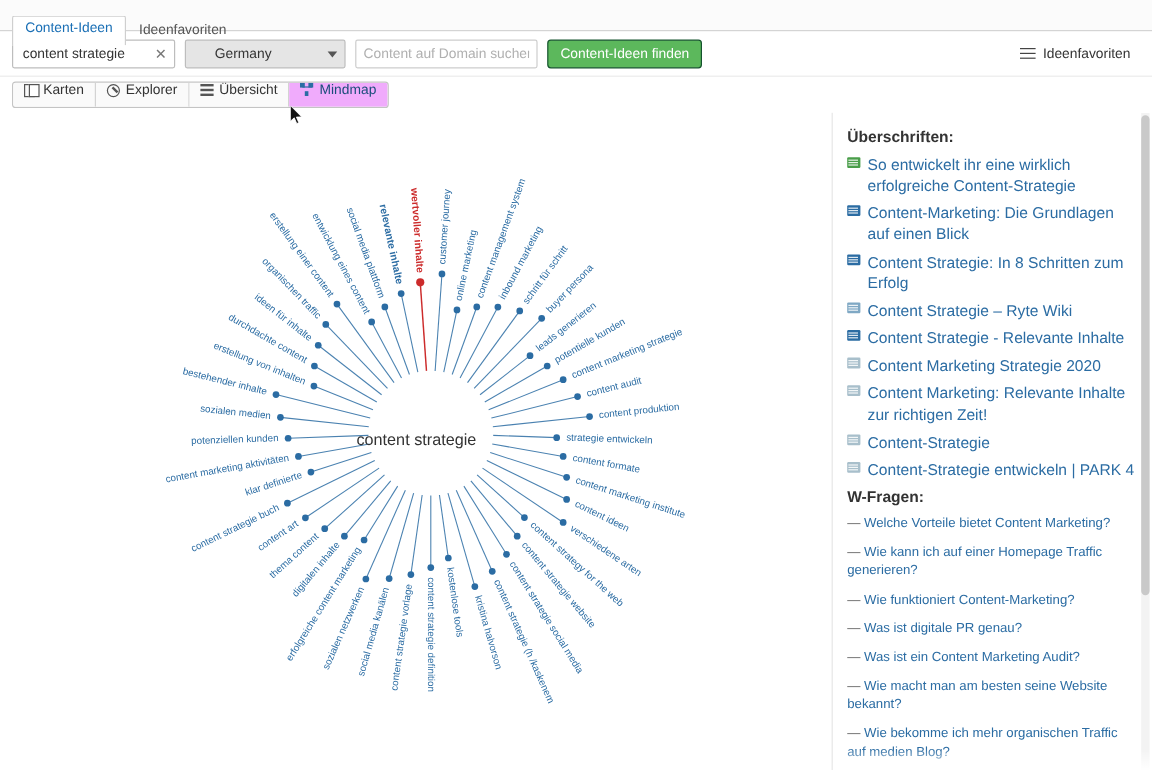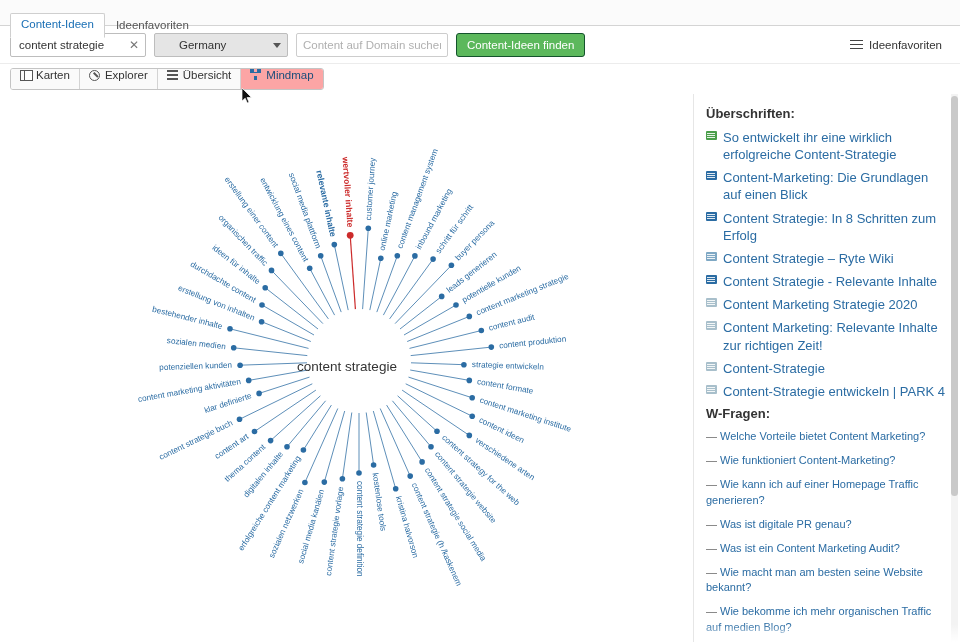--- a/index.html
+++ b/index.html
@@ -151,21 +151,21 @@
     display: flex; gap: 5px;
     padding: 0 9px;
     font-size: 11.5px;
     background: #fafafa;
     border-right: 1px solid #d3d3d3;
     color: #333;
     cursor: pointer;
     height: 100%;
   }
   .seg-btn:last-child { border-right: none; }
-  .seg-btn.active { background: #fca5a5; color: #1a4d7a; }
+  .seg-btn.active { background: #f0abfc; color: #1a4d7a; }
   .sicon { width: 11px; height: 11px; position: relative; display: inline-block; }
   .sicon.cards::before, .sicon.cards::after {
     content: ""; position: absolute; border: 1px solid #555; width: 7px; height: 9px; top: 1px;
   }
   .sicon.cards::before { left: 0; }
   .sicon.cards::after { left: 4px; background: #fff; }
   .sicon.explorer::before {
     content: ""; position: absolute; left: 0; top: 1px; width: 9px; height: 9px;
     border: 1px solid #555; border-radius: 50%;
   }
@@ -634,22 +634,22 @@
           </div>
           <div class="head-item">
             <span class="badge" style="background: rgb(168, 191, 203);"></span>
             <span>Content-Strategie entwickeln | PARK 4</span>
           </div>
         </div>
 
       <h3 class="panel-title second">W-Fragen:</h3>
       <div id="wfragen-list">
           <div class="wq-item"><span class="dash">—</span><span>Welche Vorteile bietet Content Marketing?</span></div>
+          <div class="wq-item"><span class="dash">—</span><span>Wie kann ich auf einer Homepage Traffic generieren?</span></div>
           <div class="wq-item"><span class="dash">—</span><span>Wie funktioniert Content-Marketing?</span></div>
-          <div class="wq-item"><span class="dash">—</span><span>Wie kann ich auf einer Homepage Traffic generieren?</span></div>
           <div class="wq-item"><span class="dash">—</span><span>Was ist digitale PR genau?</span></div>
           <div class="wq-item"><span class="dash">—</span><span>Was ist ein Content Marketing Audit?</span></div>
           <div class="wq-item"><span class="dash">—</span><span>Wie macht man am besten seine Website bekannt?</span></div>
           <div class="wq-item"><span class="dash">—</span><span>Wie bekomme ich mehr organischen Traffic auf medien Blog?</span></div>
           <div class="wq-item"><span class="dash">—</span><span>Wie kann ich mit einem Blog gutes Geld verdienen?</span></div>
         </div>
 
       <div class="fade-bottom"></div>
     </div>
 

